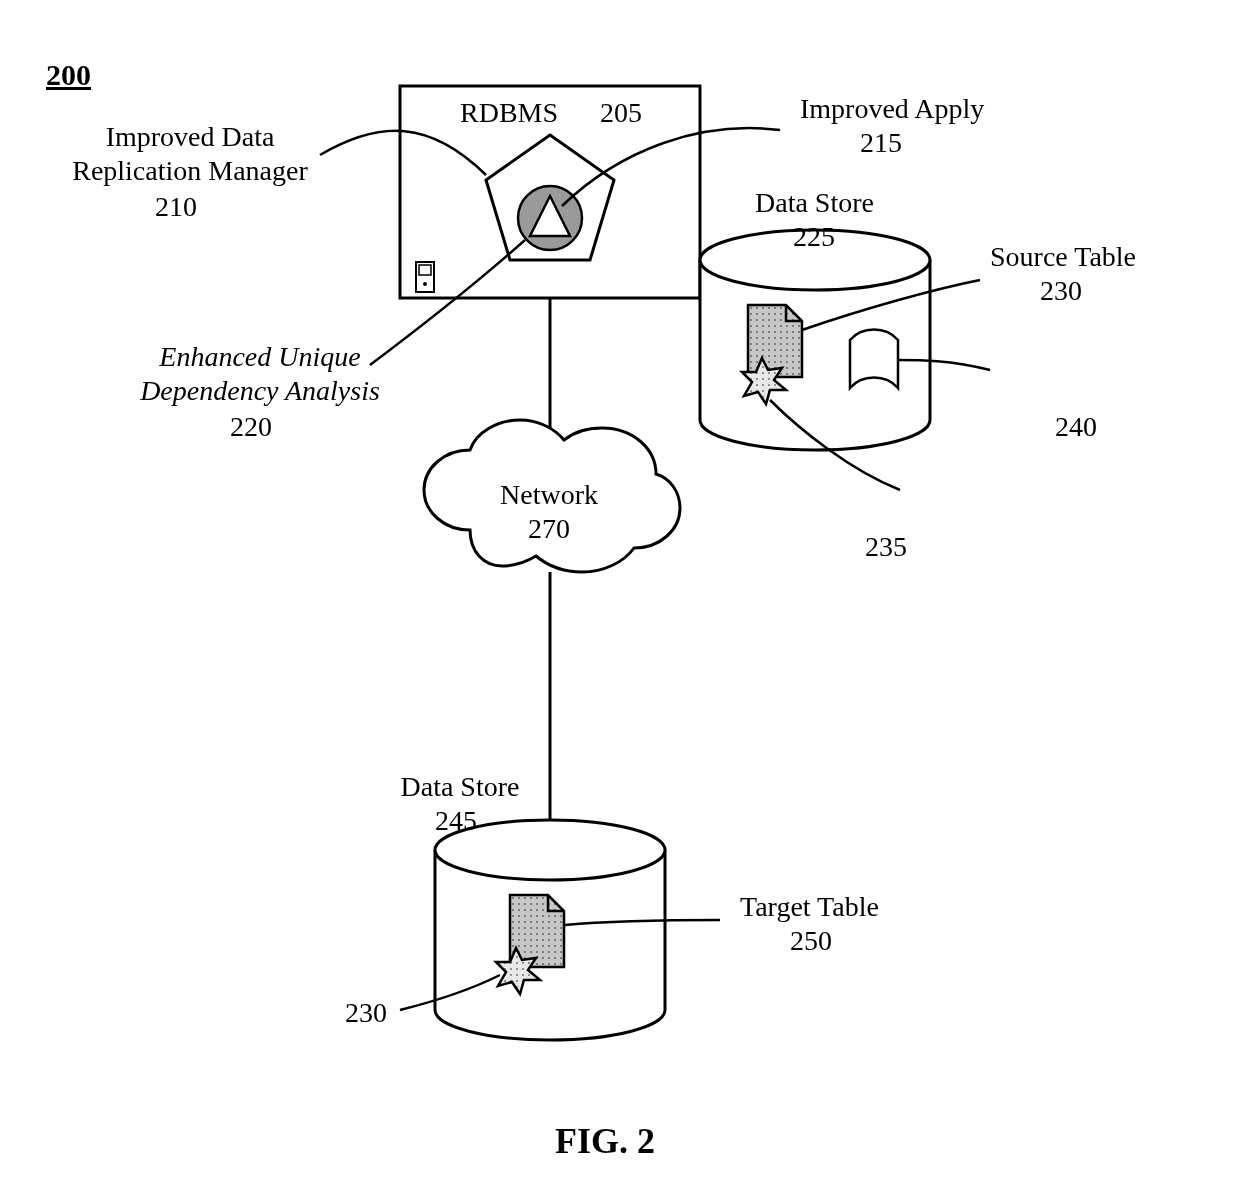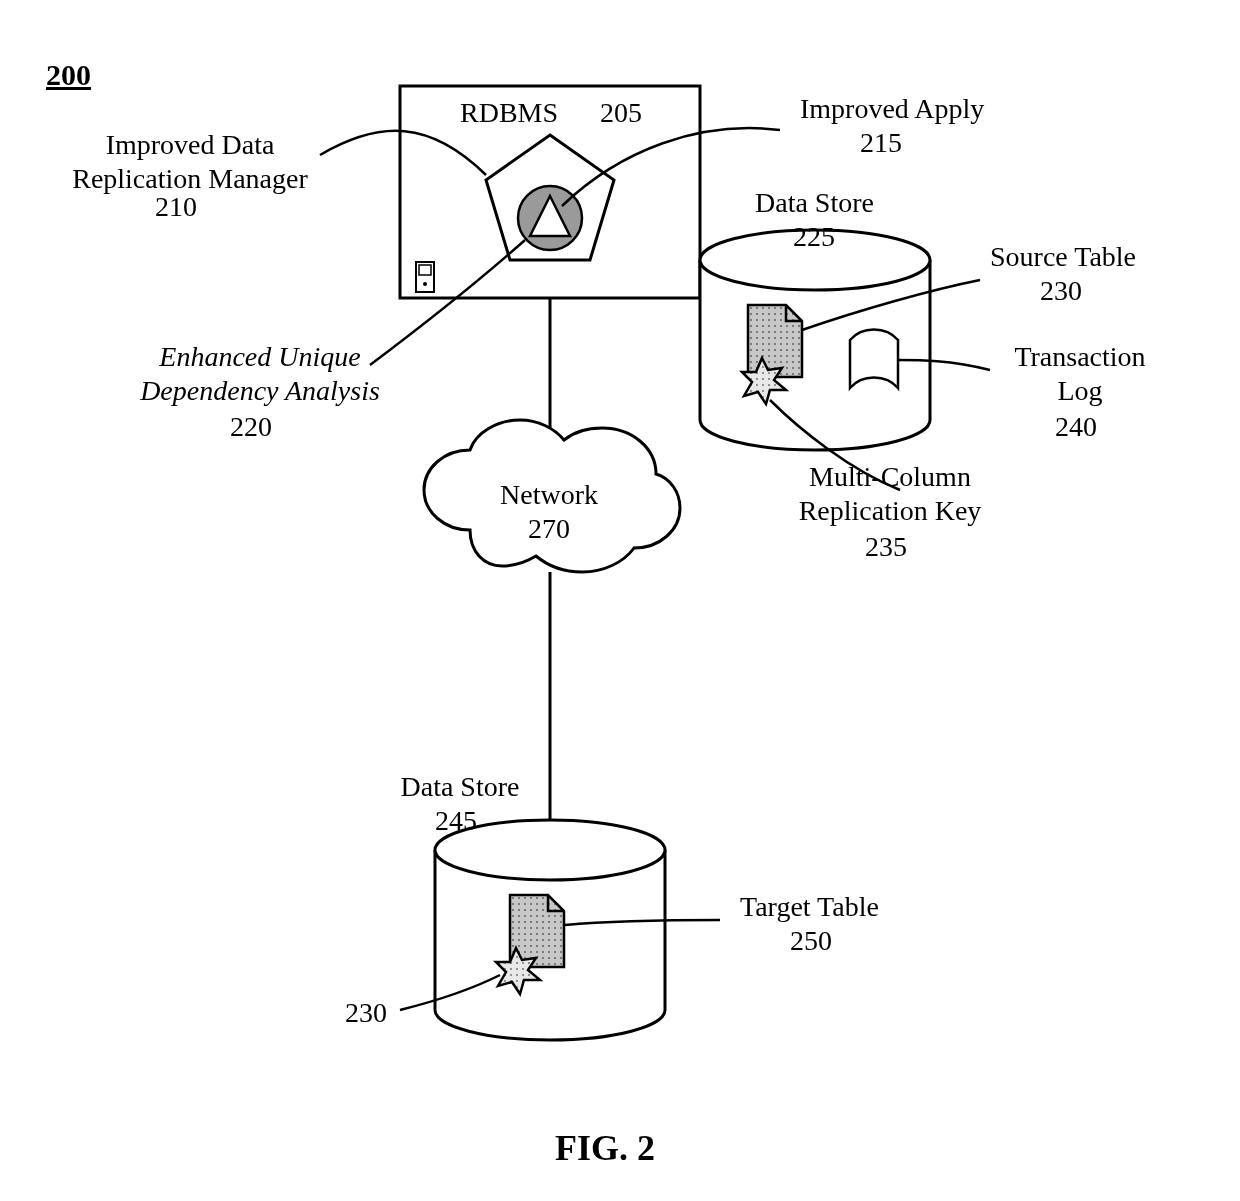--- a/index.html
+++ b/index.html
@@ -131,51 +131,47 @@
 
     <path d="M400,1010 C440,1000 470,990 500,975" fill="none" stroke="#000" stroke-width="2.5"></path>
 
     <path d="M720,920 C680,920 620,920 565,925" fill="none" stroke="#000" stroke-width="2.5"></path>
 
   </svg>
 
   <div class="label" style="left:460px; top:96px;">RDBMS</div>
   <div class="label" style="left:600px; top:96px;">205</div>
 
-  <div class="label" style="left:60px; top:120px; text-align:center; width:260px;margin-top:8px;">Improved Data
+  <div class="label" style="left:60px; top:120px; text-align:center; width:260px;">Improved Data
 Replication Manager</div>
   <div class="label" style="left:155px; top:190px;">210</div>
 
   <div class="label" style="left:800px; top:92px;">Improved Apply</div>
   <div class="label" style="left:860px; top:126px;">215</div>
 
   <div class="label" style="left:120px; top:340px; text-align:center; width:280px;font-style:italic;">Enhanced Unique
 Dependency Analysis</div>
   <div class="label" style="left:230px; top:410px;">220</div>
 
   <div class="label" style="left:755px; top:186px;">Data Store</div>
   <div class="label" style="left:793px; top:220px;">225</div>
 
   <div class="label" style="left:990px; top:240px;">Source Table</div>
   <div class="label" style="left:1040px; top:274px;">230</div>
 
-  <div class="label" style="left:1000px; top:340px; text-align:center; width:160px;">Transaction
-Log</div>
   <div class="label" style="left:1055px; top:410px;">240</div>
 
-  <div class="label" style="left:780px; top:460px; text-align:center; width:220px;">Multi-Column
-Replication Key</div>
   <div class="label" style="left:865px; top:530px;">235</div>
 
   <div class="label" style="left:500px; top:478px;">Network</div>
   <div class="label" style="left:528px; top:512px;">270</div>
 
   <div class="label" style="left:380px; top:770px; text-align:center; width:160px;">Data Store</div>
   <div class="label" style="left:435px; top:804px;">245</div>
 
   <div class="label" style="left:740px; top:890px;">Target Table</div>
   <div class="label" style="left:790px; top:924px;">250</div>
 
   <div class="label" style="left:345px; top:996px;">230</div>
 
-  <div class="figcaption" style="left:555px; top:1120px;margin-top:7px;">FIG. 2</div>
+  <div class="figcaption" style="left:555px; top:1120px;">FIG. 2</div>
 
 </div>
 
 </body></html>

